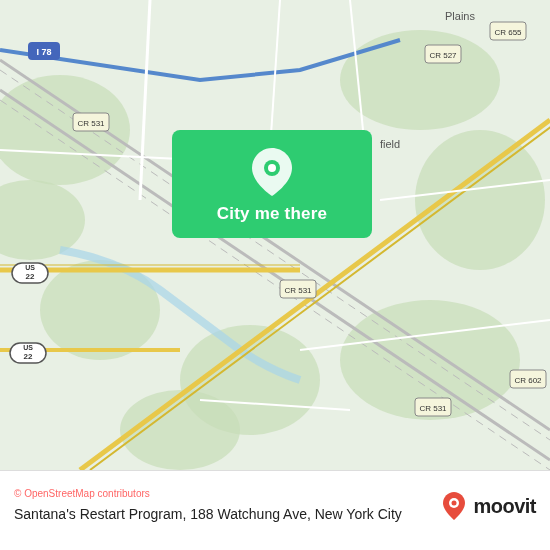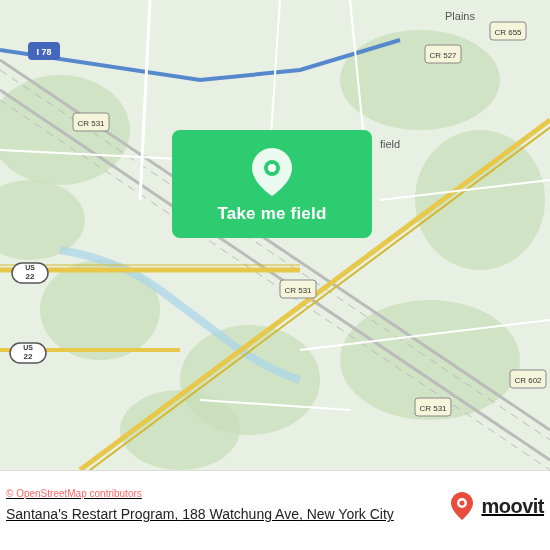--- a/index.html
+++ b/index.html
@@ -63,23 +63,22 @@
     }
 
     
     #footer {
       width: 550px;
       height: 71px;
       background: white;
       display: flex;
       align-items: center;
       justify-content: space-between;
-      padding: 0 6px;
+      padding: 0 14px;
       border-top: 1px solid #ddd;
-      text-decoration: underline;
     }
 
     #footer-left {
       display: flex;
       flex-direction: column;
       justify-content: center;
       gap: 2px;
       flex: 1;
     }
 
@@ -198,21 +197,21 @@
 
   
   <div id="cta-button-container">
     <button id="cta-button">
 
       <svg class="pin-icon" viewBox="0 0 40 48" xmlns="http://www.w3.org/2000/svg">
         <path d="M20 0 C9 0 0 9 0 20 C0 35 20 48 20 48 C20 48 40 35 40 20 C40 9 31 0 20 0Z" fill="white" opacity="0.9"></path>
         <circle cx="20" cy="20" r="8" fill="#2ecc71"></circle>
         <circle cx="20" cy="20" r="4" fill="white"></circle>
       </svg>
-      <span class="btn-label">Take me field</span>
+      <span class="btn-label">City me there</span>
     </button>
   </div>
 </div>
 
 <div id="footer">
   <div id="footer-left">
     <span id="footer-copyright">© OpenStreetMap contributors</span>
     <span id="footer-title">Santana's Restart Program, 188 Watchung Ave, New York City</span>
   </div>
   <div id="footer-logo">

